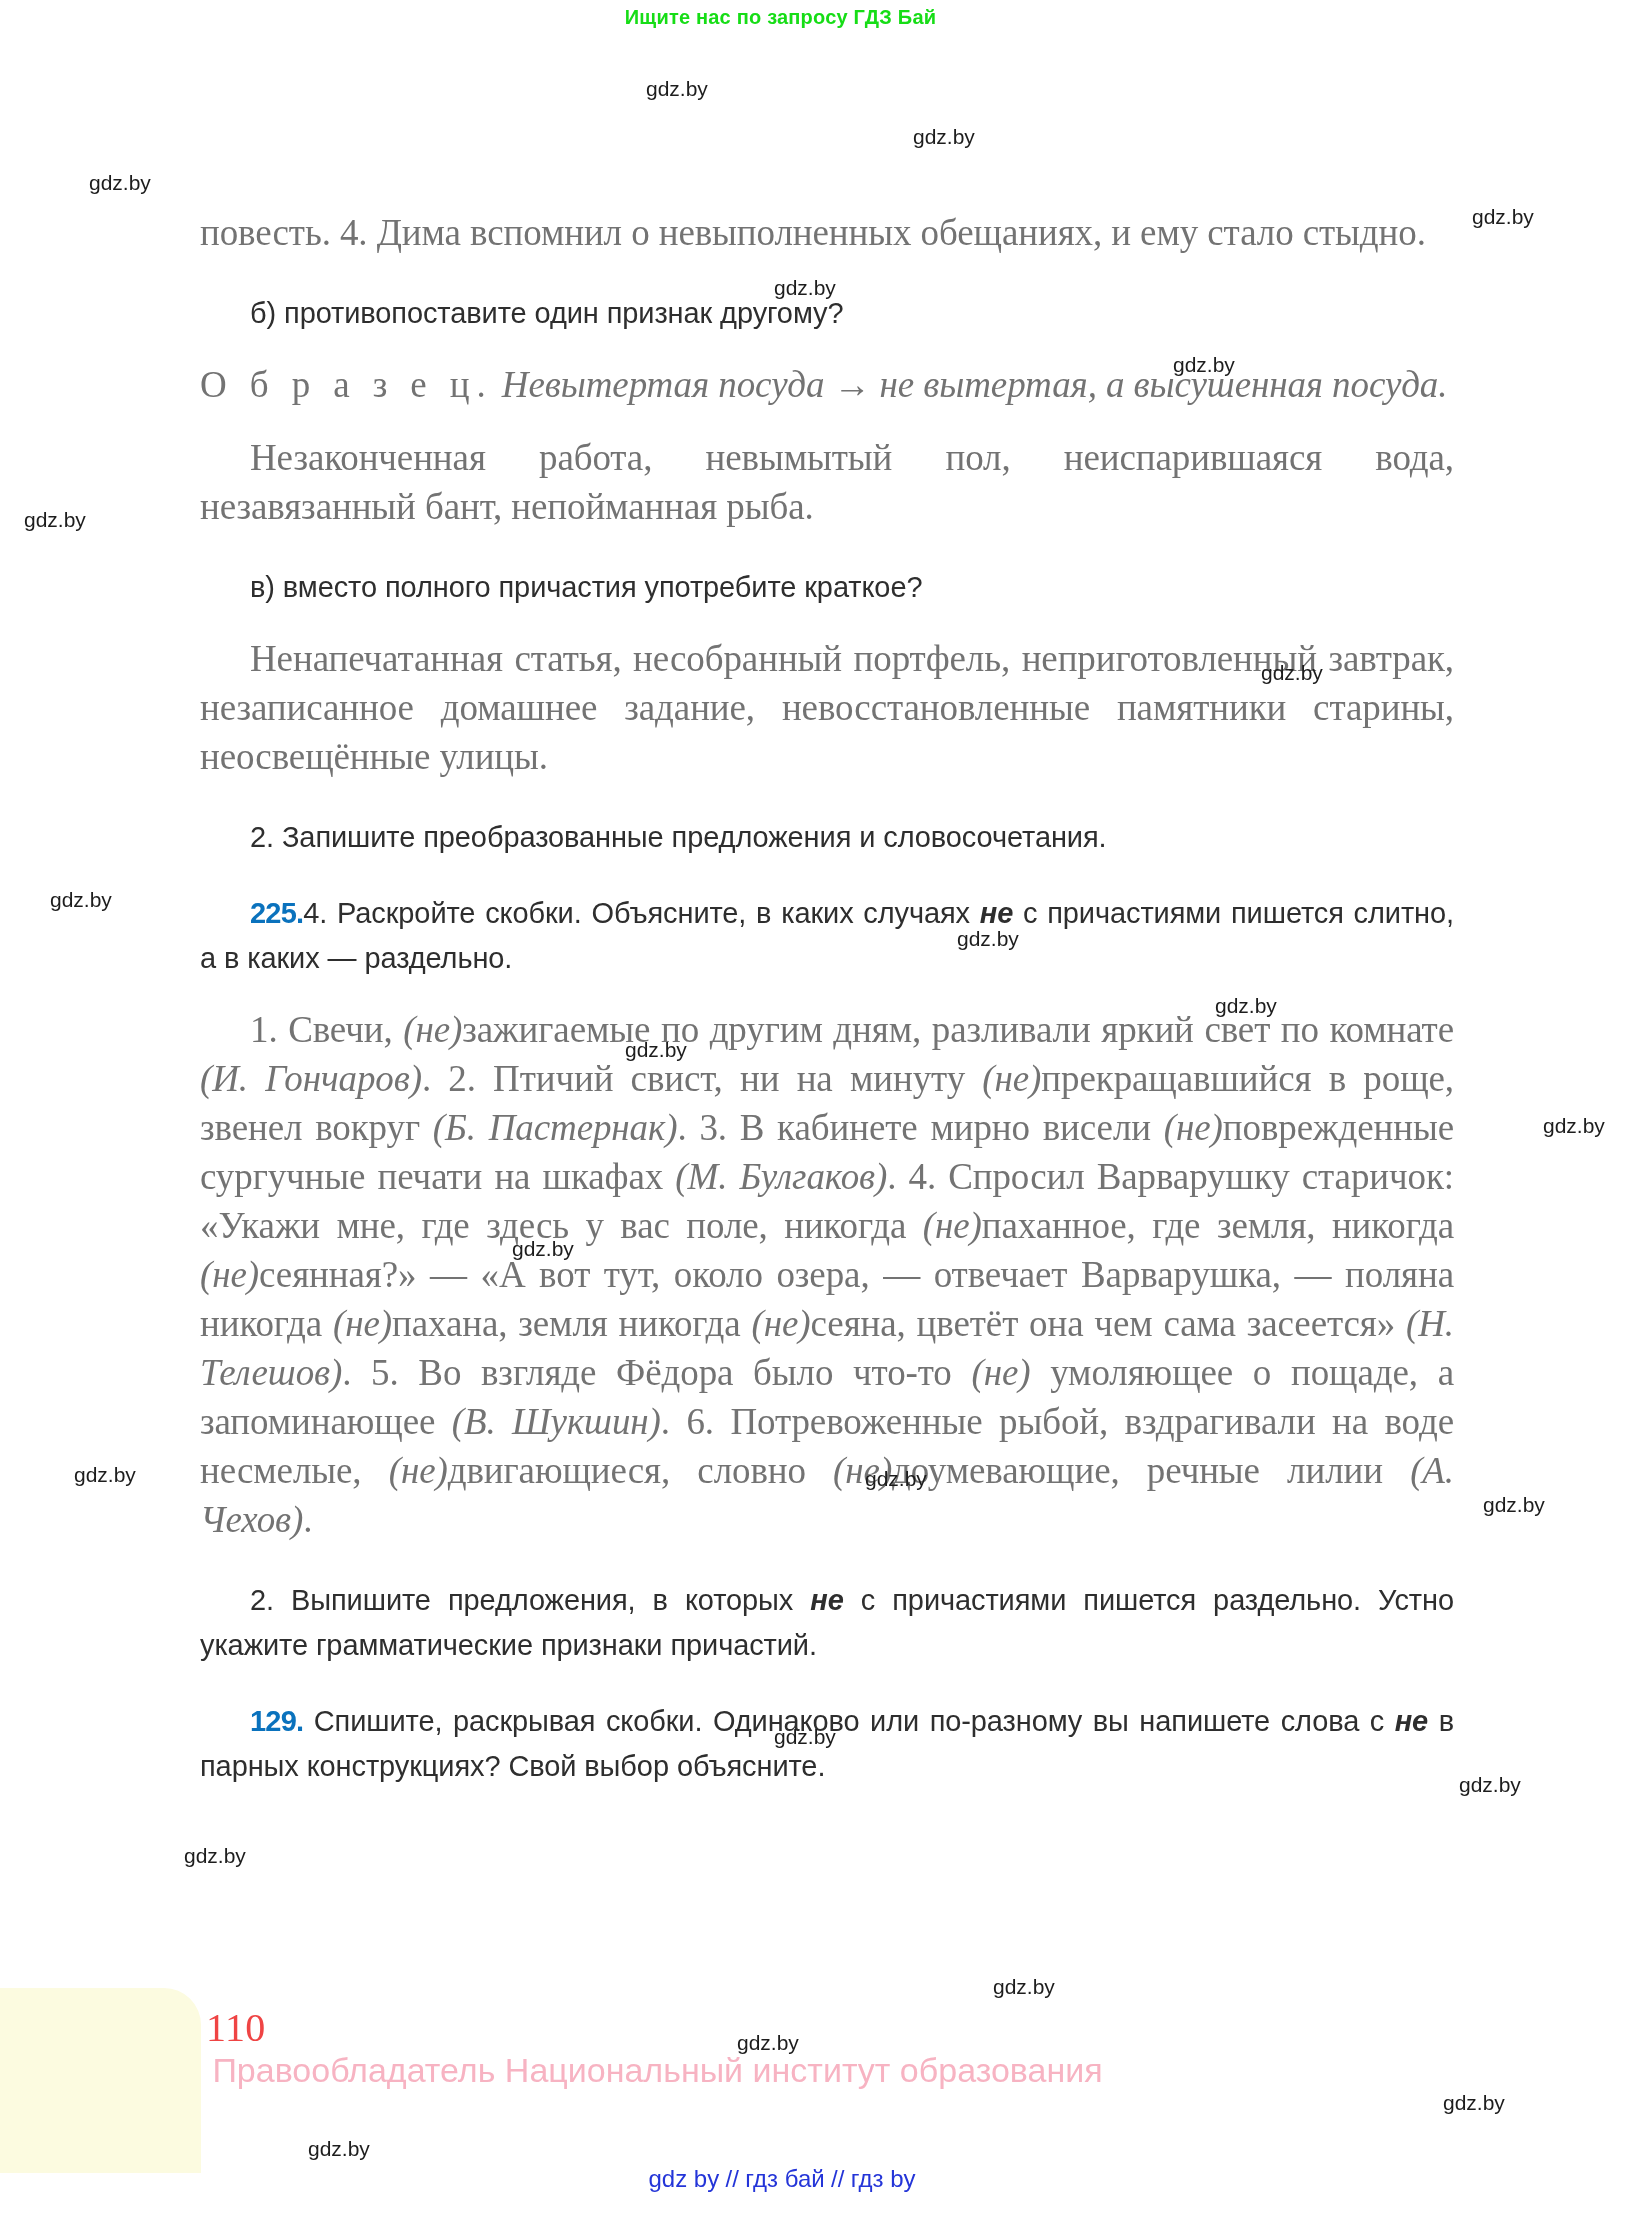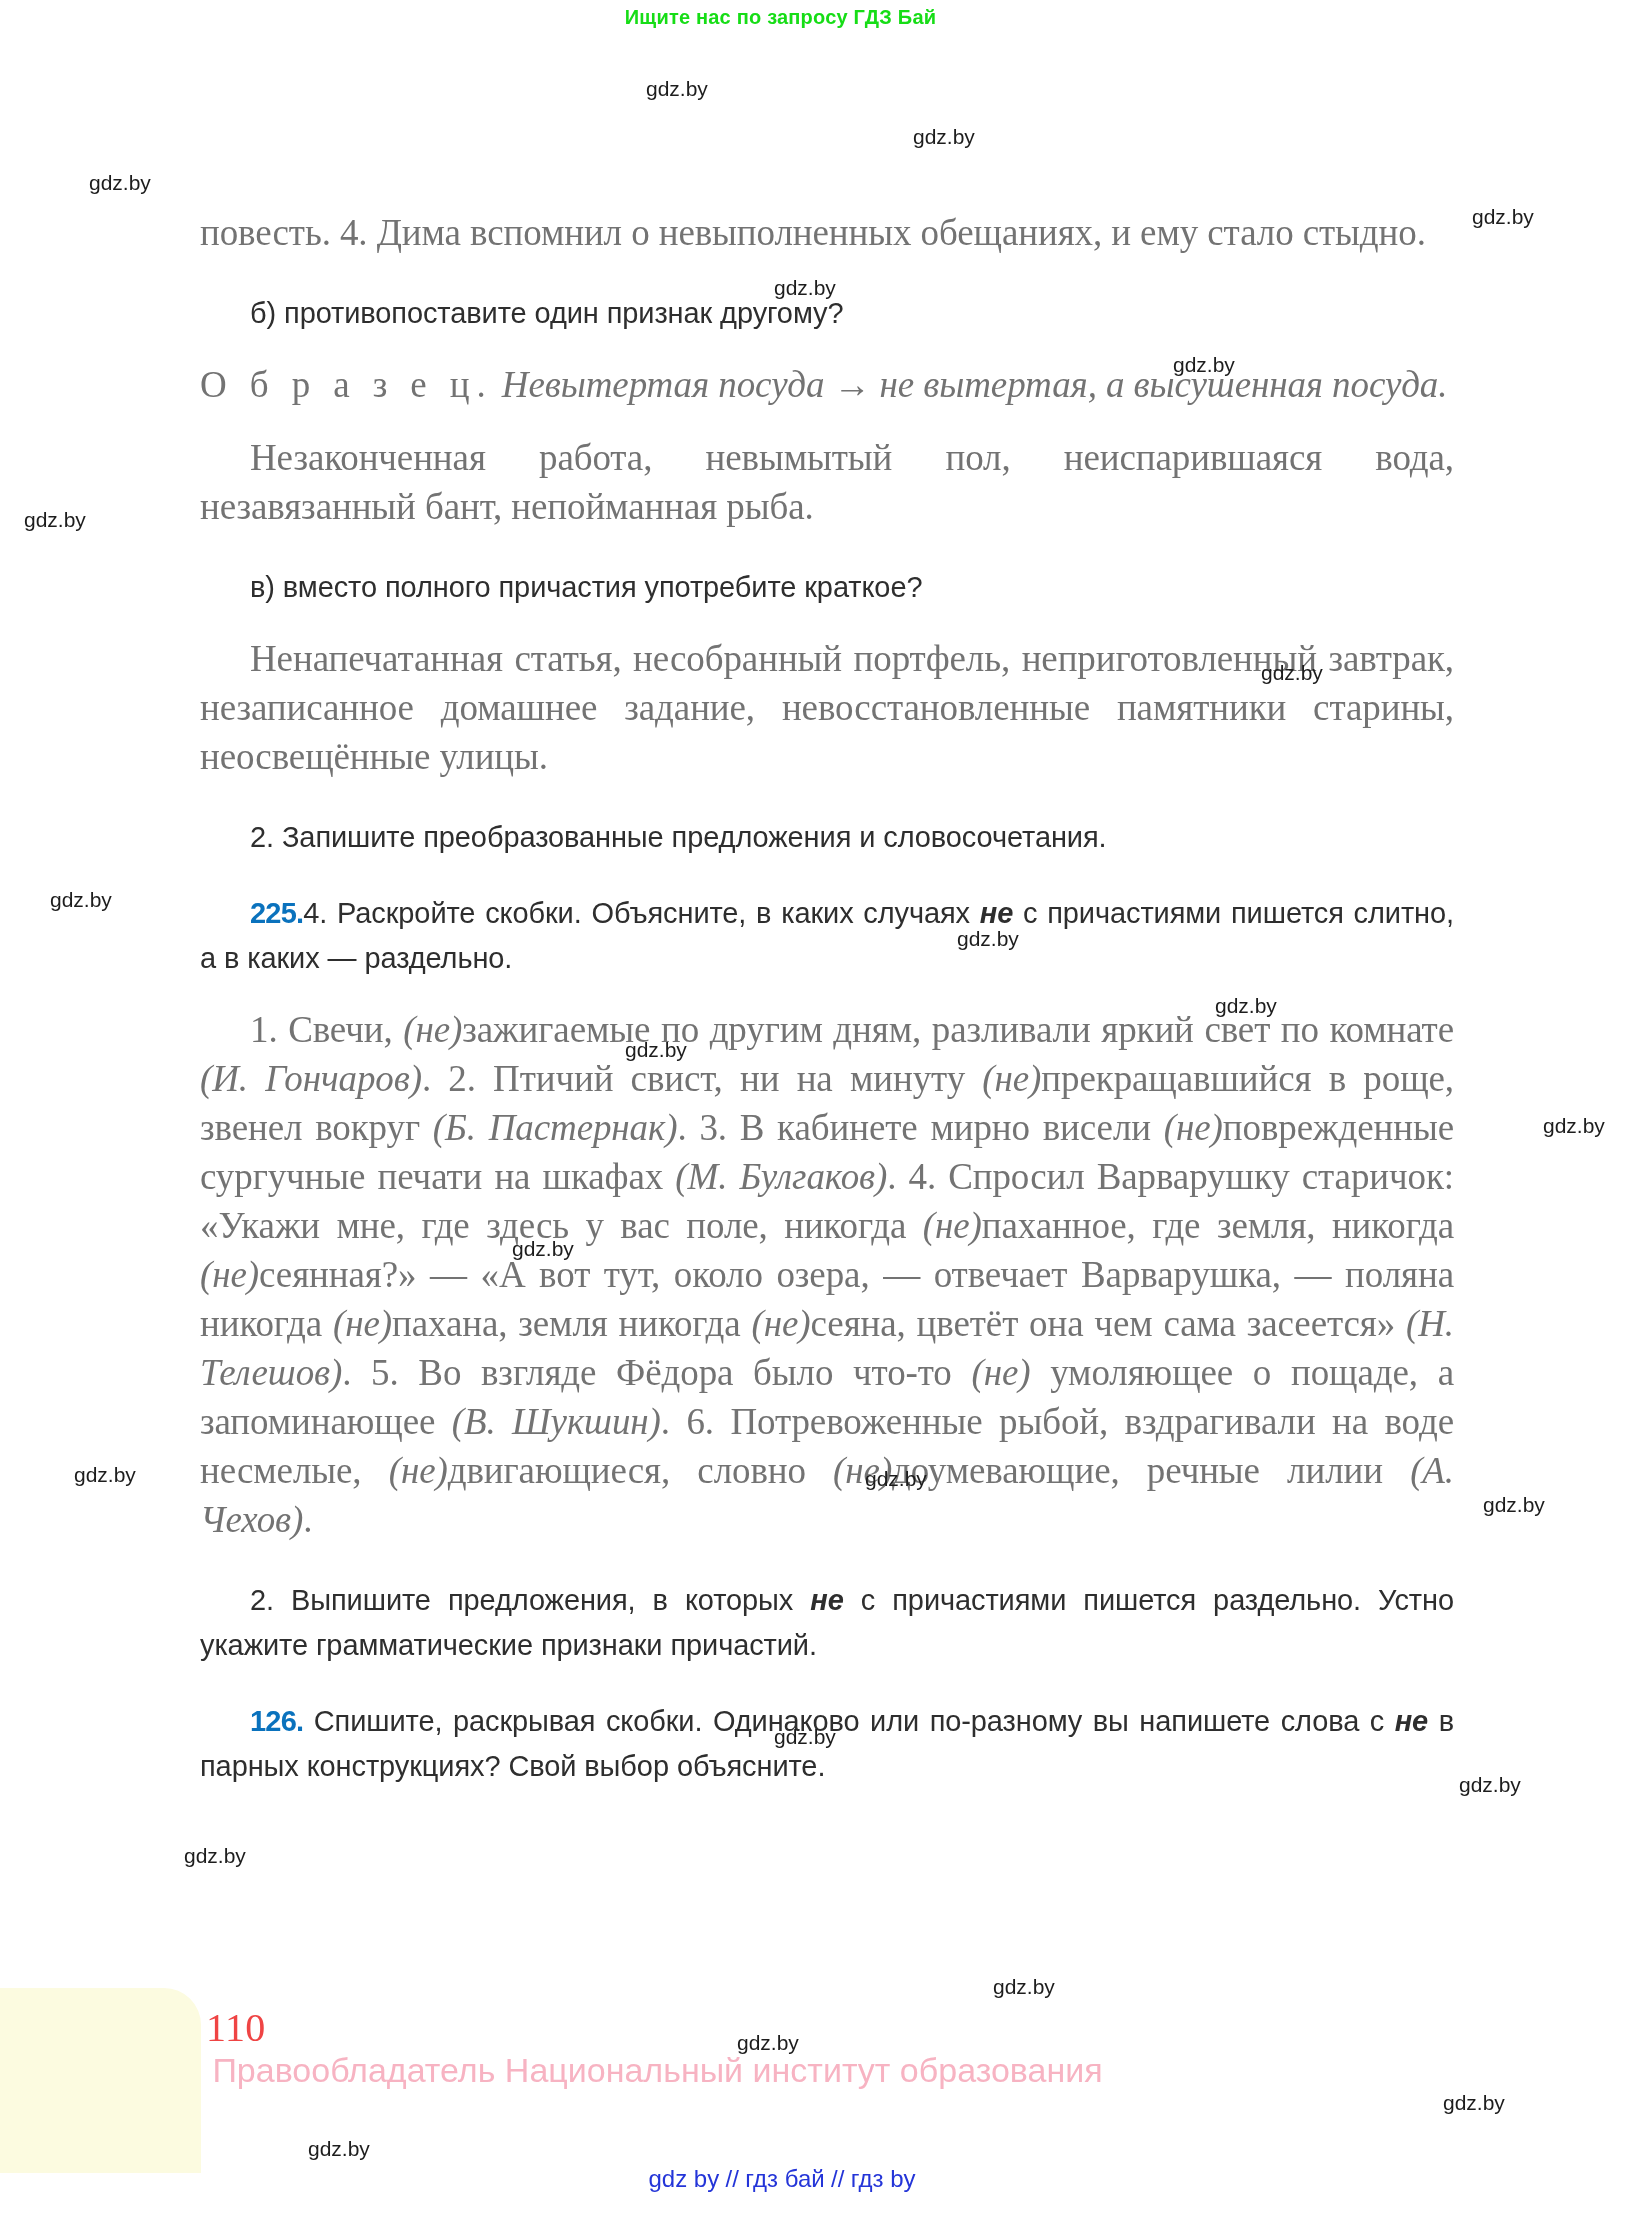--- a/index.html
+++ b/index.html
@@ -174,21 +174,21 @@
       <span class="exnum">225.</span><span>4. Раскройте скобки. Объясните, в каких случаях </span><span class="bold-ne">не</span><span> с причастиями пишется слитно, а в каких — раздельно.</span>
     </p>
 
     <p class="serif indent gap-b" id="ex225-body"><span>1. Свечи, </span><span class="it">(не)</span><span>зажигаемые по другим дням, разливали яркий свет по комнате </span><span class="it">(И. Гончаров)</span><span>. 2. Птичий свист, ни на минуту </span><span class="it">(не)</span><span>прекращавшийся в роще, звенел вокруг </span><span class="it">(Б. Пастернак)</span><span>. 3. В кабинете мирно висели </span><span class="it">(не)</span><span>поврежденные сургучные печати на шкафах </span><span class="it">(М. Булгаков)</span><span>. 4. Спросил Варварушку старичок: «Укажи мне, где здесь у вас поле, никогда </span><span class="it">(не)</span><span>паханное, где земля, никогда </span><span class="it">(не)</span><span>сеянная?» — «А вот тут, около озера, — отвечает Варварушка, — поляна никогда </span><span class="it">(не)</span><span>пахана, земля никогда </span><span class="it">(не)</span><span>сеяна, цветёт она чем сама засеется» </span><span class="it">(Н. Телешов)</span><span>. 5. Во взгляде Фёдора было что-то </span><span class="it">(не)</span><span> умоляющее о пощаде, а запоминающее </span><span class="it">(В. Шукшин)</span><span>. 6. Потревоженные рыбой, вздрагивали на воде несмелые, </span><span class="it">(не)</span><span>двигающиеся, словно </span><span class="it">(не)</span><span>доумевающие, речные лилии </span><span class="it">(А. Чехов)</span><span>.</span></p>
 
     <p class="sans indent gap-c">
       <span>2. Выпишите предложения, в которых </span><span class="bold-ne">не</span><span> с причастиями пишется раздельно. Устно укажите грамматические признаки причастий.</span>
     </p>
 
     <p class="sans indent gap-d">
-      <span class="exnum">126.</span> <span>Спишите, раскрывая скобки. Одинаково или по-разному вы напишете слова с </span><span class="bold-ne">не</span><span> в парных конструкциях? Свой выбор объясните.</span>
+      <span class="exnum">129.</span> <span>Спишите, раскрывая скобки. Одинаково или по-разному вы напишете слова с </span><span class="bold-ne">не</span><span> в парных конструкциях? Свой выбор объясните.</span>
     </p>
 
   </div>
 
   <div id="page-number">110</div>
 
   <div id="copyright">Правообладатель Национальный институт образования</div>
 
   <div id="bottom-links">
     <span>gdz by</span><span class="sep">//</span><span>гдз бай</span><span class="sep">//</span><span>гдз by</span>

